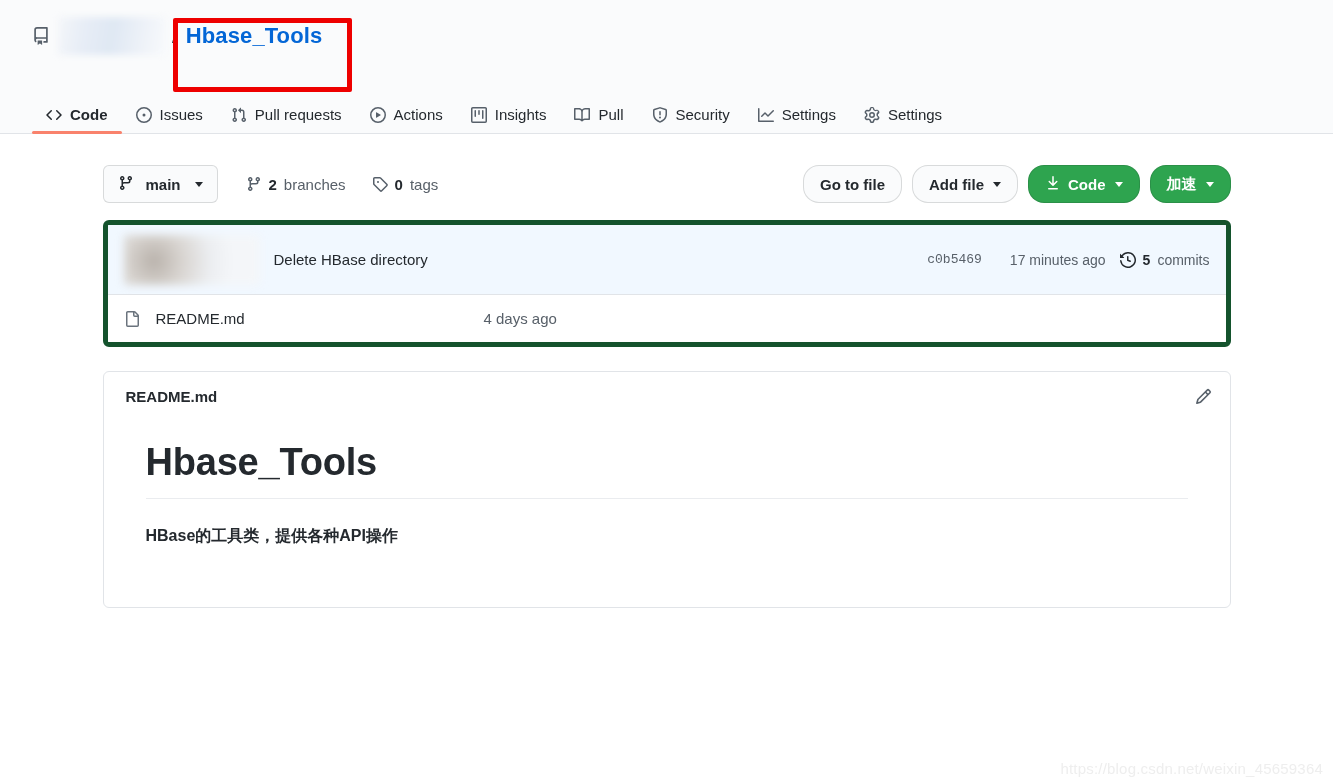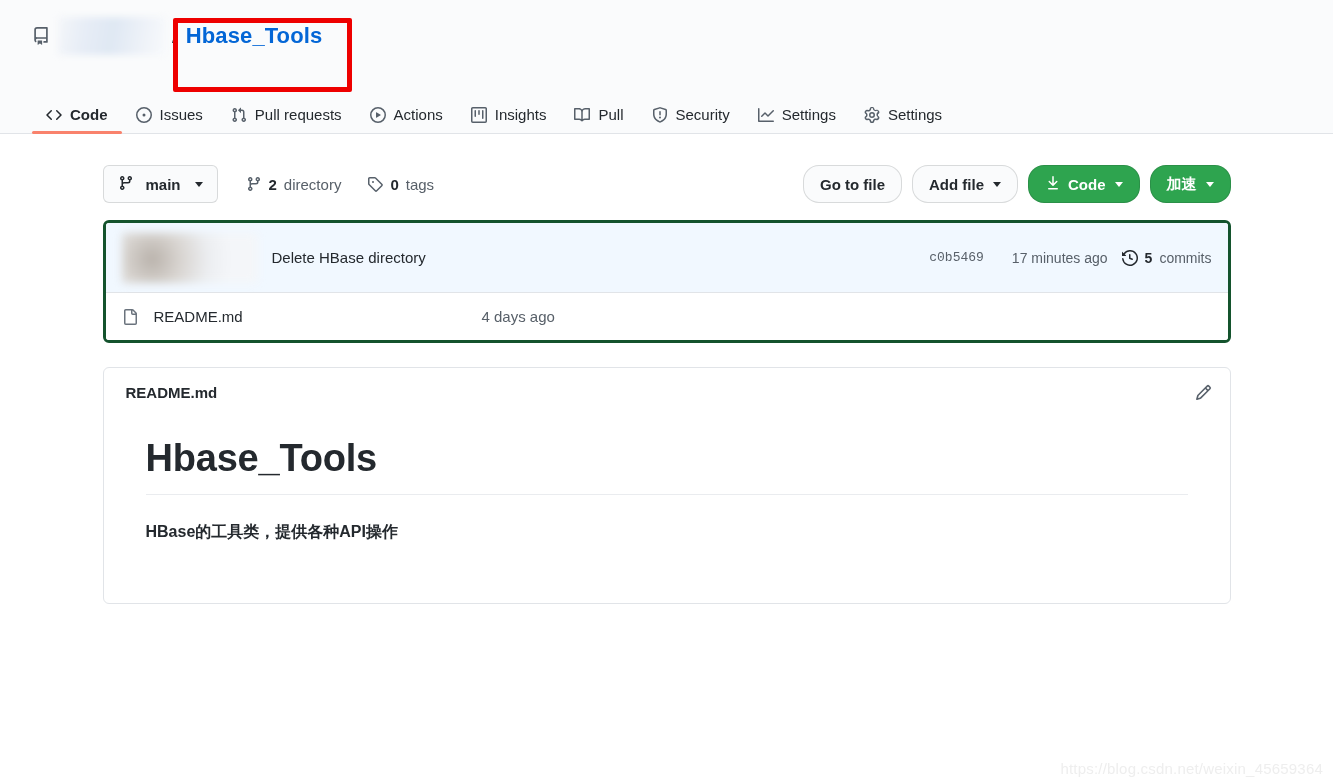--- a/index.html
+++ b/index.html
@@ -183,21 +183,21 @@
   .spacer { flex: 1; }
   .btn-group { display: flex; align-items: center; gap: 10px; }
   .btn-green {
     background: #2ea44f;
     border-color: rgba(27,31,35,0.15);
     color: #ffffff;
   }
 
   
   .file-box {
-    border: 3px solid #14532d;
+    border: 5px solid #14532d;
     border-radius: 6px;
     overflow: hidden;
     margin-bottom: 24px;
   }
   .commit-row {
     display: flex;
     align-items: center;
     background: #f1f8ff;
     border-bottom: 1px solid #e1e4e8;
     height: 70px;
@@ -441,21 +441,21 @@
     </div>
 
     <div class="branch-meta">
       <div class="meta-item">
         <span class="ico">
           <svg width="16" height="16" viewBox="0 0 16 16" fill="currentColor">
               <path d="M9.5 3.25a2.25 2.25 0 1 1 3 2.122V6A2.5 2.5 0 0 1 10 8.5H6a1 1 0 0 0-1 1v1.128a2.251 2.251 0 1 1-1.5 0V5.372a2.25 2.25 0 1 1 1.5 0v1.836A2.493 2.493 0 0 1 6 7h4a1 1 0 0 0 1-1v-.628A2.25 2.25 0 0 1 9.5 3.25Zm-6 0a.75.75 0 1 0 1.5 0 .75.75 0 0 0-1.5 0Zm8.25-.75a.75.75 0 1 0 0 1.5.75.75 0 0 0 0-1.5ZM4.25 12a.75.75 0 1 0 0 1.5.75.75 0 0 0 0-1.5Z"></path>
             </svg>
         </span>
         <span class="num">2</span>
-        <span>directory</span>
+        <span>branches</span>
       </div>
 
       <div class="meta-item">
         <span class="ico">
           <svg width="16" height="16" viewBox="0 0 16 16" fill="currentColor">
               <path d="M1 7.775V2.75C1 1.784 1.784 1 2.75 1h5.025c.464 0 .91.184 1.238.513l6.25 6.25a1.75 1.75 0 0 1 0 2.474l-5.026 5.026a1.75 1.75 0 0 1-2.474 0l-6.25-6.25A1.752 1.752 0 0 1 1 7.775Zm1.5 0c0 .066.026.13.073.177l6.25 6.25a.25.25 0 0 0 .354 0l5.025-5.025a.25.25 0 0 0 0-.354l-6.25-6.25a.25.25 0 0 0-.177-.073H2.75a.25.25 0 0 0-.25.25ZM6 5a1 1 0 1 1 0 2 1 1 0 0 1 0-2Z"></path>
             </svg>
         </span>
         <span class="num">0</span>
         <span>tags</span>

